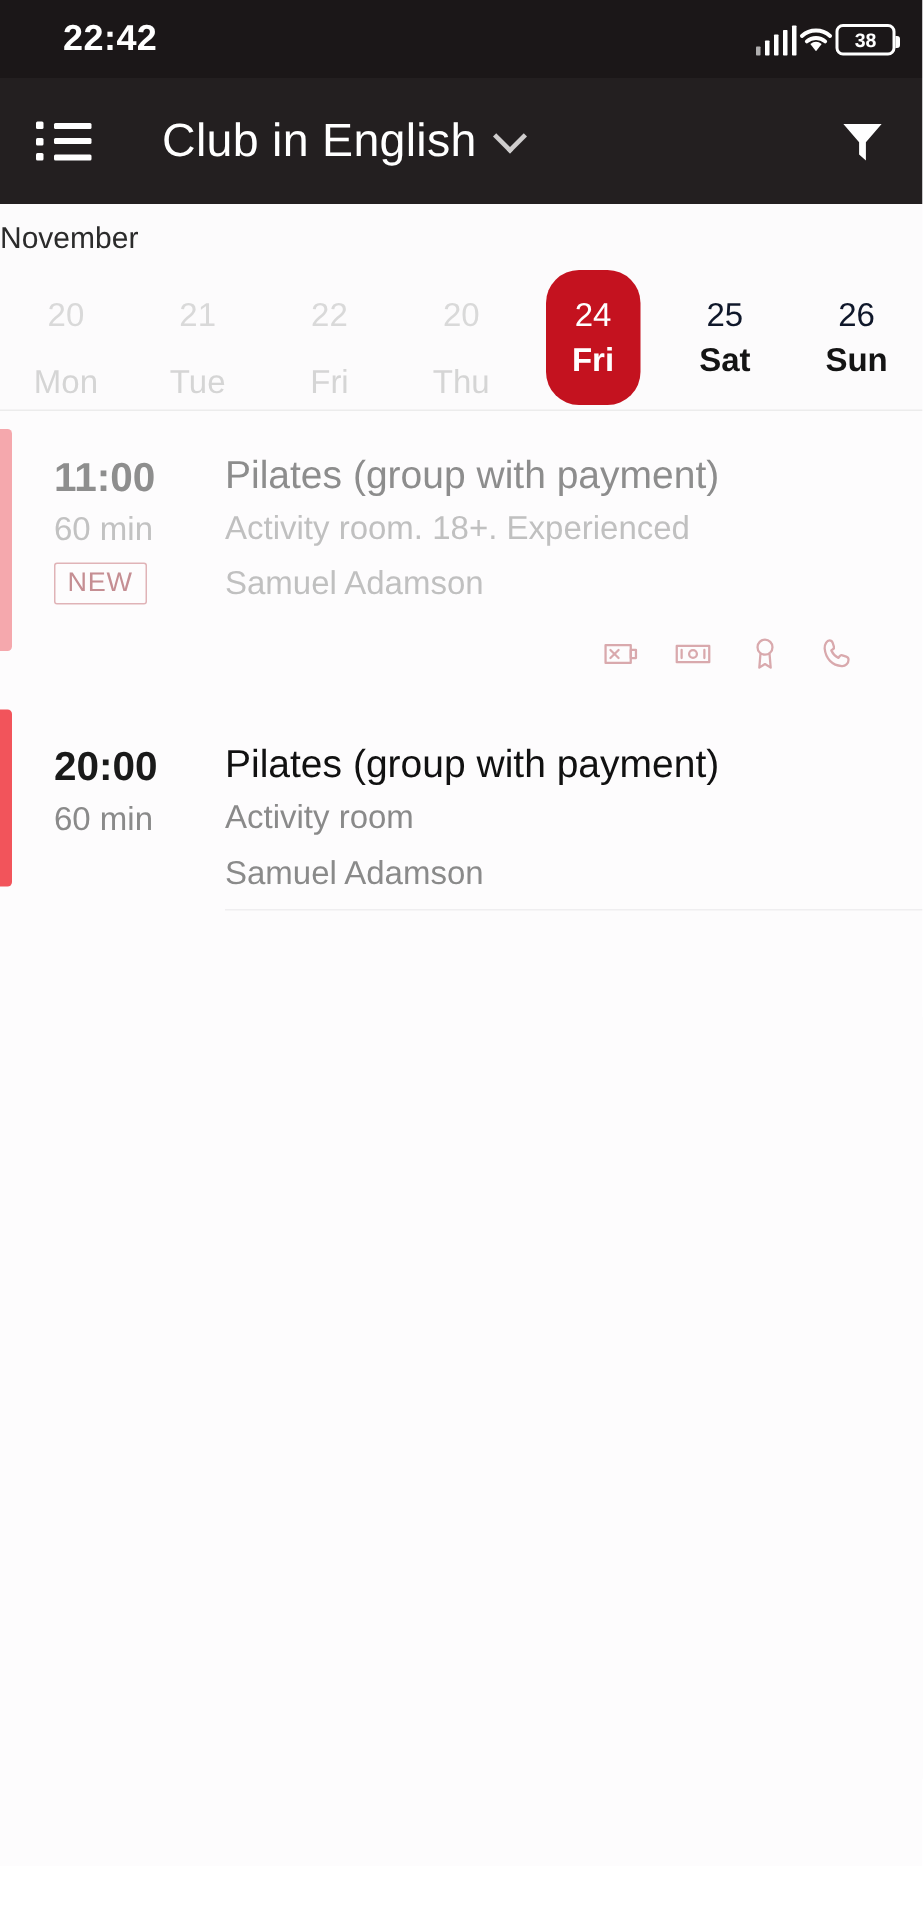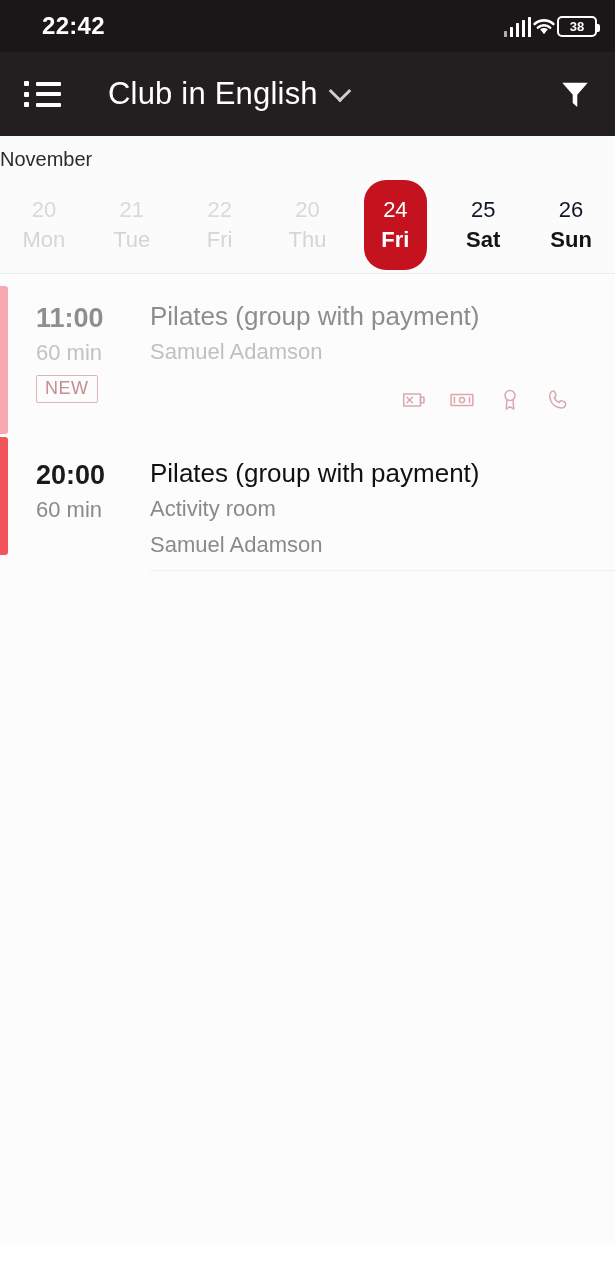--- a/index.html
+++ b/index.html
@@ -49,21 +49,21 @@
   .funnel { width:40px; height:40px; display:flex; align-items:center; justify-content:center; }
 
   
   .datestrip { background:#fcfbfc; border-bottom:1px solid #ececec; padding-top:12px; position:relative; }
   .month { font-size:20px; color:#2b2b2b; padding-bottom:6px; }
   .days { display:flex; height:96px; align-items:center; }
   .day { flex:1; display:flex; flex-direction:column; align-items:center; justify-content:center;
          height:90px; position:relative; }
   .day .num { font-size:22px; line-height:1.35; }
   .day .dow { font-size:22px; font-weight:bold; line-height:1.35; }
-  .day.past .num, .day.past .dow { color:#d9d9d9; font-weight:normal; }
+  .day.past .num, .day.past .dow { color:#d9d9d9; font-weight:normal;margin-top:15px; }
   .day.past .dow { font-weight:normal; color:#d5d5d5; }
   .day.normal .num { color:#0f172a; }
   .day.normal .dow { color:#141414; }
   .day .pill {
     position:absolute; width:63px; height:90px; border-radius:22px;
     background:#c4121f; z-index:0;
   }
   .day.selected .num, .day.selected .dow { position:relative; z-index:1; color:#ffffff; }
 
   
@@ -189,20 +189,21 @@
         </div>
       </div>
   </div>
 
   <div class="events" id="event-list">
       <div class="event faded" style="padding-top: 22px; padding-bottom: 10px;">
         <div class="accent" style="background: rgb(245, 168, 173); top: 12px; height: 148px;"></div>
         <div class="ev-left"><div class="ev-time">11:00</div><div class="ev-dur">60 min</div><div class="badge">NEW</div></div>
         <div class="ev-body">
           <div class="ev-title">Pilates (group with payment)</div>
+          <div class="ev-sub">Activity room. 18+. Experienced</div>
           <div class="ev-coach">Samuel Adamson</div>
           <div class="ev-icons">
             <span class="ic">
               <svg width="26" height="26" viewBox="0 0 24 24" fill="none" stroke="#d9a9ad" stroke-width="1.4" stroke-linecap="round" stroke-linejoin="round">
                 <path d="M2.5 6.5h15.5v11H2.5z"></path>
                 <path d="M18 9.5h3.2v5H18z"></path>
                 <path d="M5.5 9.5l5 5"></path>
                 <path d="M10.5 9.5l-5 5"></path>
               </svg>
             </span>

